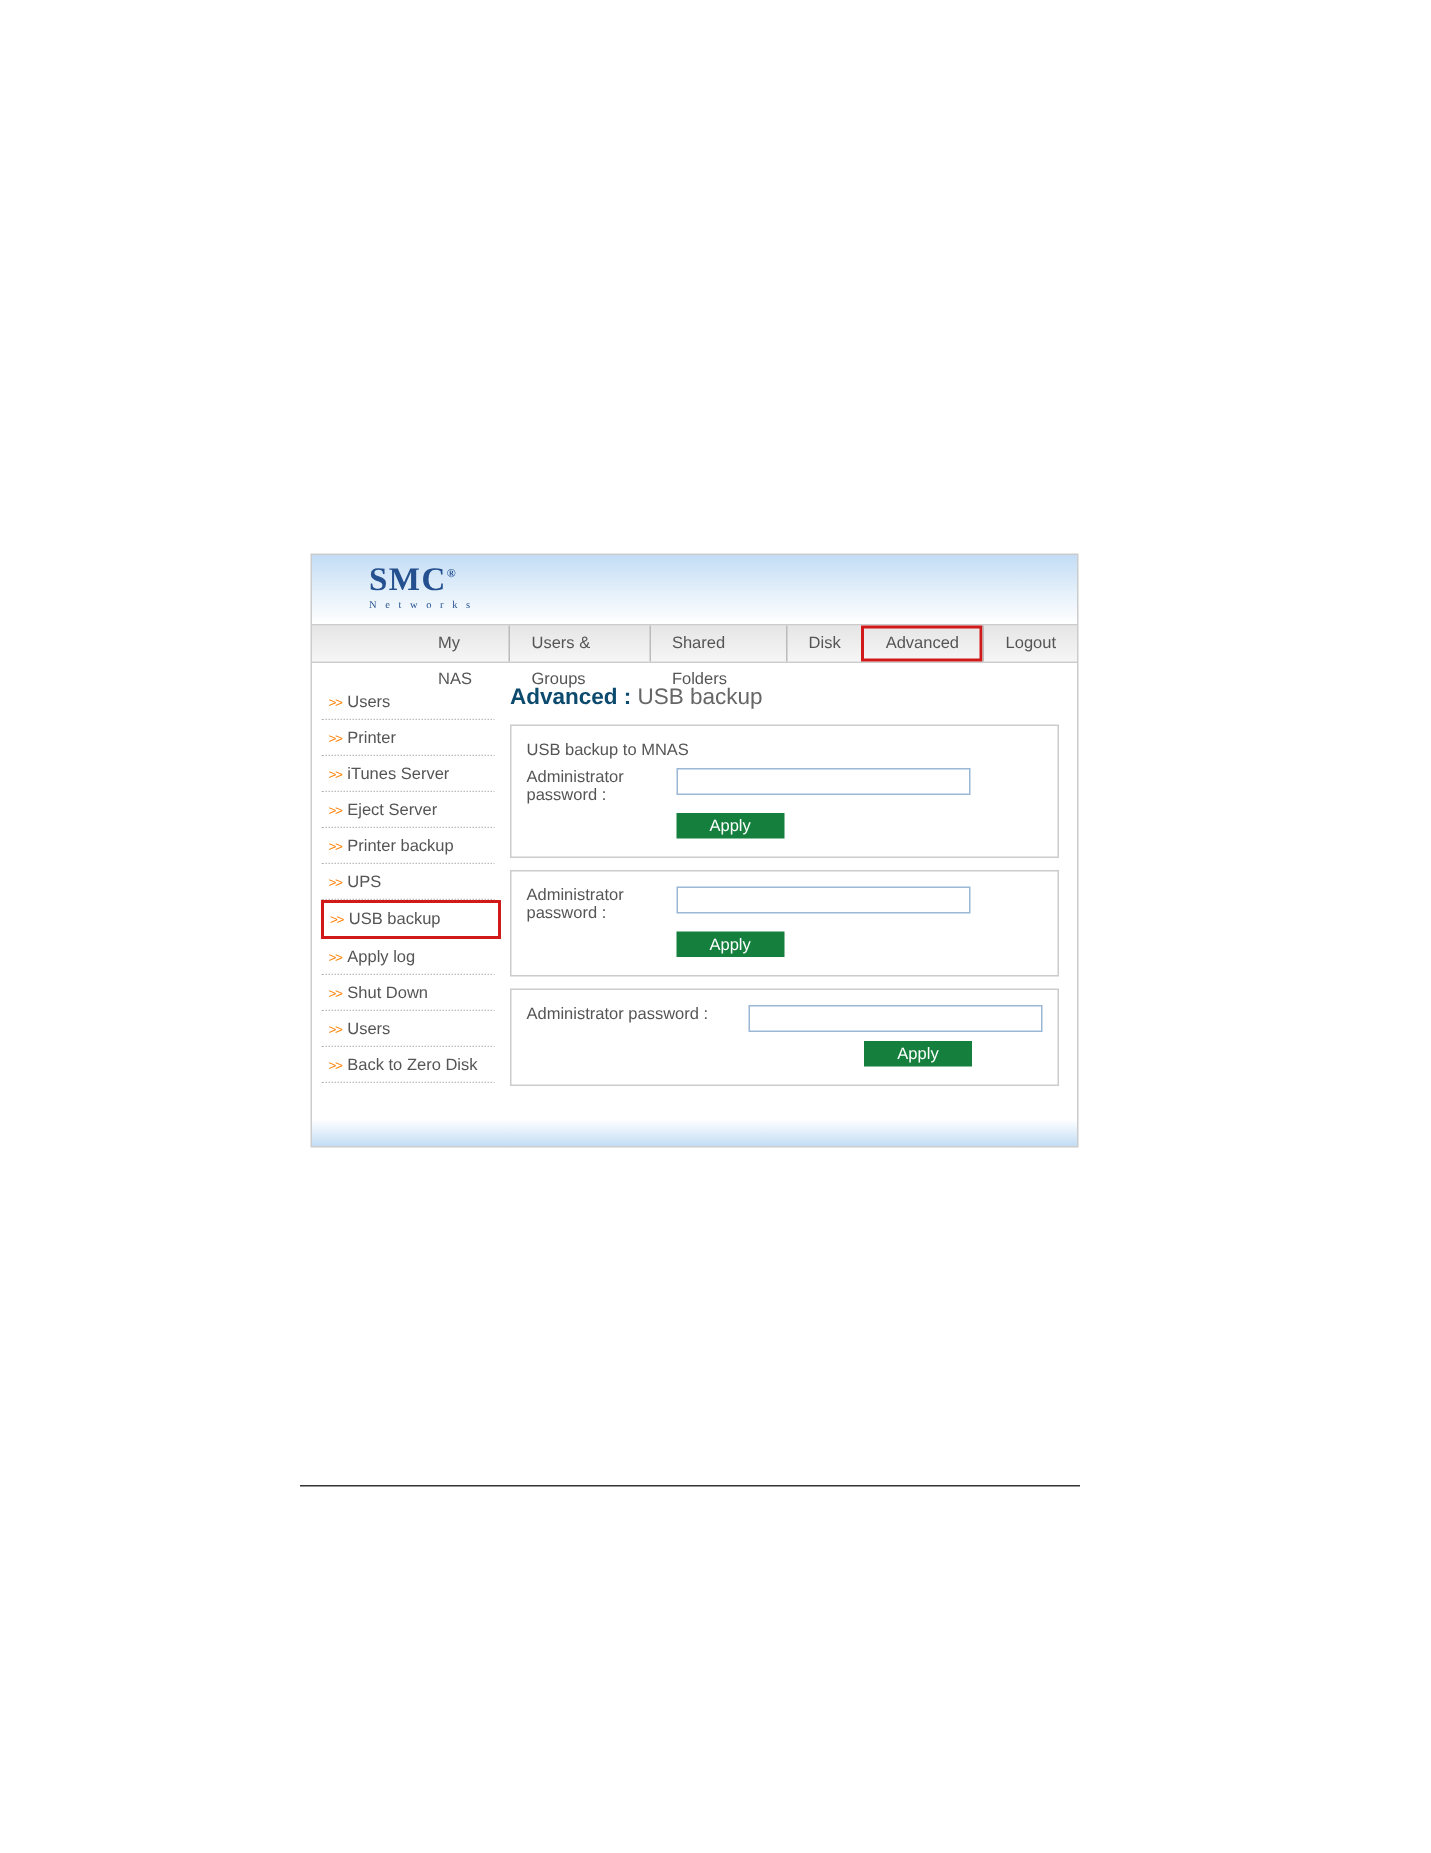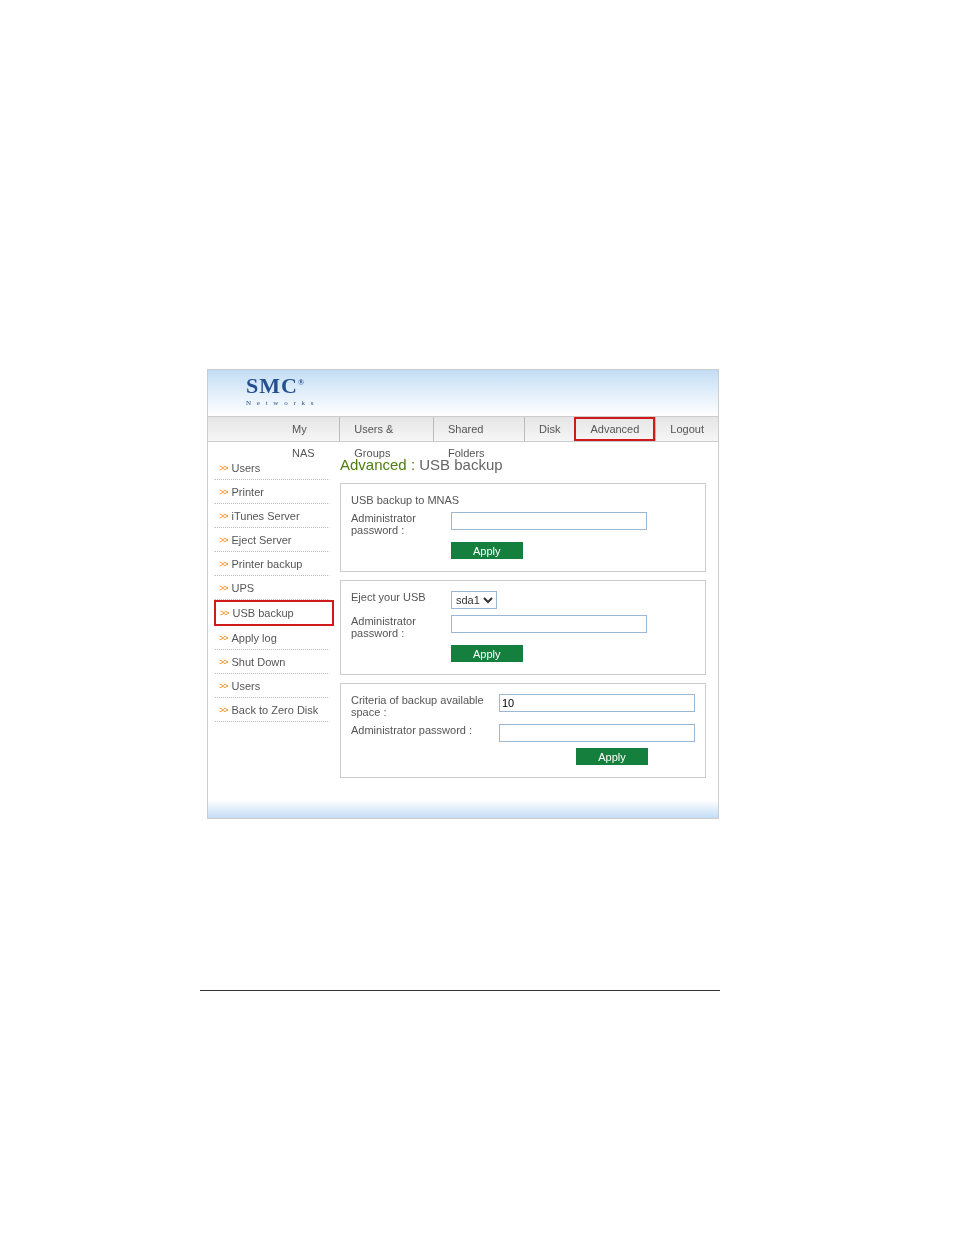--- a/index.html
+++ b/index.html
@@ -17,21 +17,21 @@
   .navbar .tab.last{border-left:1px solid #bbb}
   .body{display:flex;background:#fff;min-height:290px}
   .sidebar{width:122px;padding:14px 0 0 6px}
   .sideitem{display:flex;align-items:center;height:22px;border:1px solid transparent;padding:0 4px}
   .sideitem .chev{color:#ff7f00;font-size:9px;letter-spacing:-1px;margin-right:4px}
   .sideitem a{color:#555;text-decoration:none;font-size:11px;cursor:pointer}
   .sideitem.dotted{border-bottom:1px dotted #bbb;margin-right:4px}
   .sideitem.active{border:2px solid #d11919}
   .main{flex:1;padding:14px 12px 14px 6px}
   .title{font-size:15px;margin-bottom:10px}
-  .title .orange{color:#4d7c0f;font-weight:normal}
+  .title .orange{color:#0c4a6e;font-weight:bold}
   .title .grey{color:#666}
   .panel{border:1px solid #ccc;padding:10px 10px 12px 10px;margin-bottom:8px}
   .row{display:flex;align-items:flex-start;margin-bottom:6px}
   .row label{color:#555;font-size:11px}
   .row .lab1{width:100px}
   .row .lab2{width:148px}
   .row input[type=text],.row input[type=password]{border:1px solid #9ab7d6;height:16px;padding:0 2px;font-size:11px}
   .row select{border:1px solid #9ab7d6;height:18px;font-size:11px;color:#333;background:#fff}
   .btn{background:#15803d;color:#fff;border:none;height:17px;font-size:11px;padding:0 22px;cursor:pointer}
   .btnrow{display:flex}
@@ -122,39 +122,29 @@
             <label class="lab1">Administrator password :</label>
             <input type="password" style="width: 190px;">
           </div>
           <div class="btnrow" style="padding-left:100px">
             <button class="btn">Apply</button>
           </div>
         </div>
 
         <div class="panel">
           <div class="row">
-            <label class="lab1">Eject your USB</label>
-            <select>
-              <option>sda1</option>
-            </select>
-          </div>
-          <div class="row">
             <label class="lab1">Administrator password :</label>
             <input type="password" style="width: 190px;">
           </div>
           <div class="btnrow" style="padding-left:100px">
             <button class="btn">Apply</button>
           </div>
         </div>
 
         <div class="panel">
-          <div class="row">
-            <label class="lab2">Criteria of backup available space :</label>
-            <input type="text" style="width: 190px;" value="10">
-          </div>
           <div class="row">
             <label class="lab2">Administrator password :</label>
             <input type="password" style="width: 190px;">
           </div>
           <div class="btnrow" style="padding-left:148px;justify-content:center">
             <button class="btn" style="margin-left:30px">Apply</button>
           </div>
         </div>
 
       </div>

